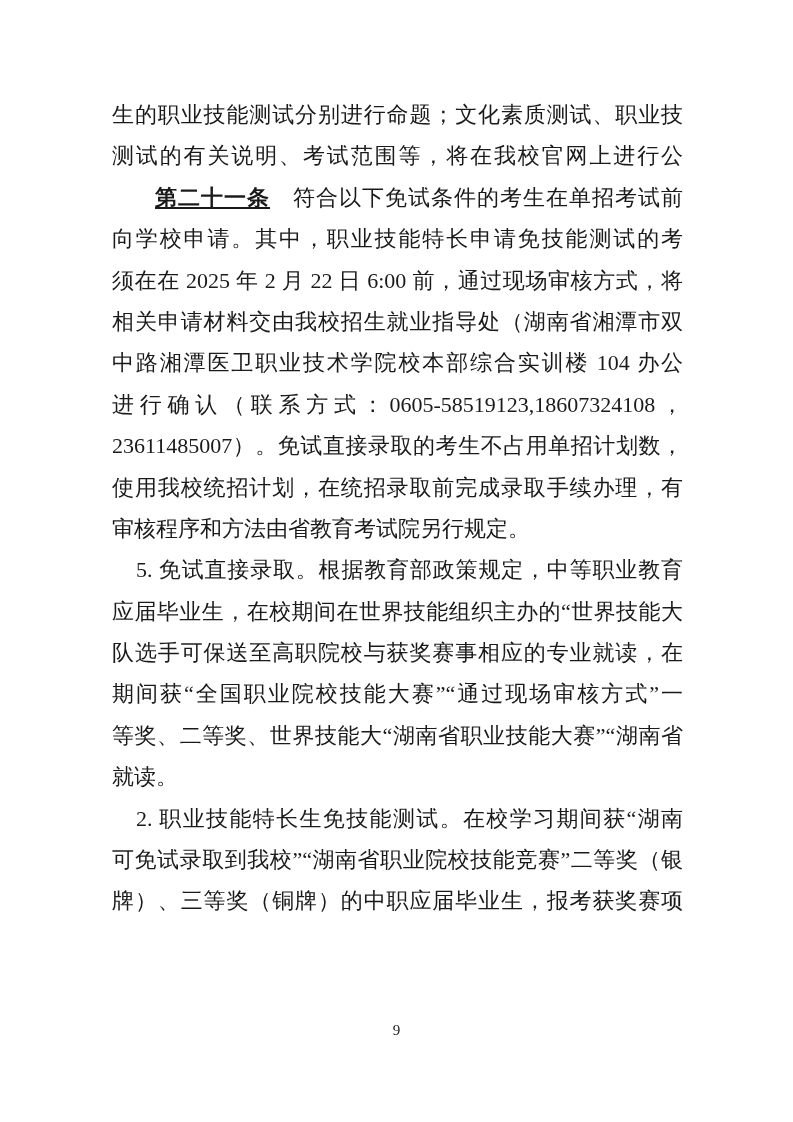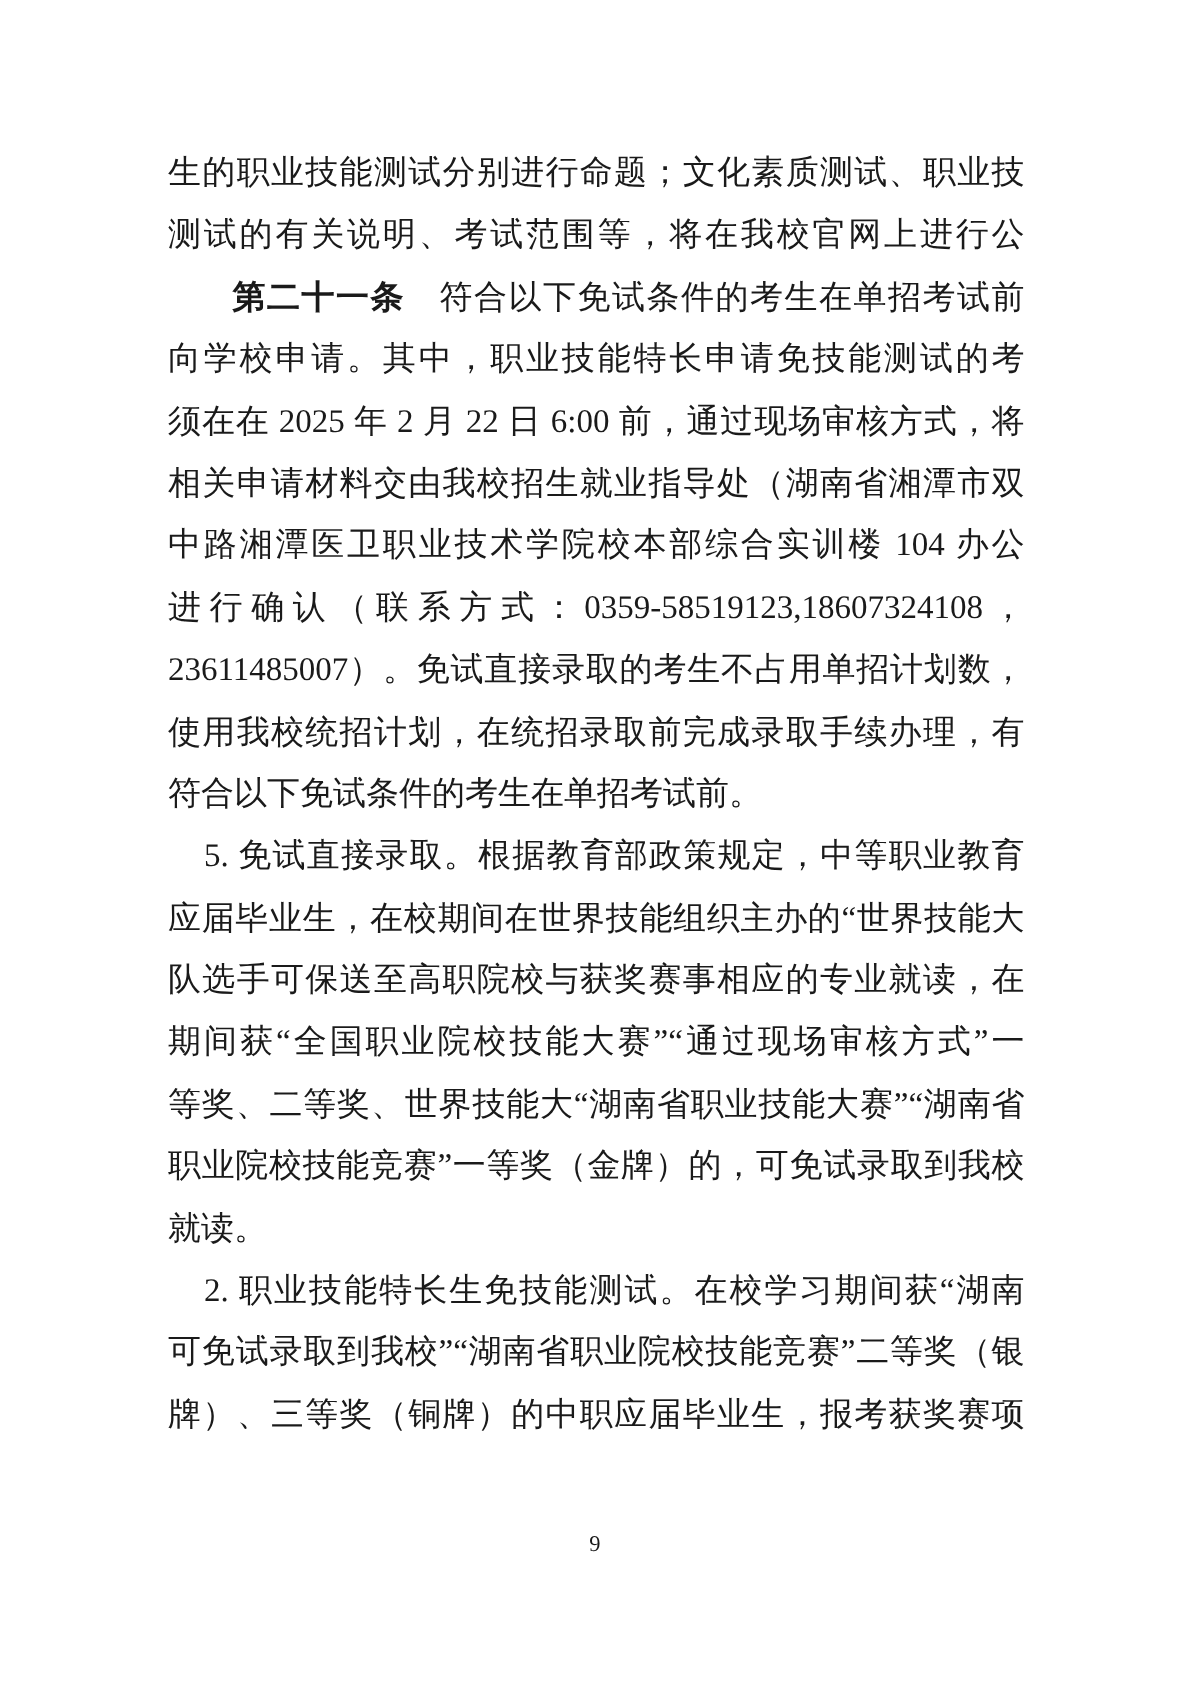--- a/index.html
+++ b/index.html
@@ -29,21 +29,21 @@
     text-align: justify;
     text-align-last: justify;
     overflow: hidden;
     letter-spacing: 0;
   }
   .line.para-end {
     text-align-last: left;
   }
   .line.ind2 { text-indent: 43px; }
   .line.ind1 { text-indent: 24px; }
-  .bold-seg { font-weight: bold; }
+  .bold-seg { font-weight: bold; text-decoration: underline; }
   .page-number {
     position: absolute;
     left: 0;
     top: 1022px;
     width: 100%;
     text-align: center;
     font-size: 15px;
     color: #1a1a1a;
   }
 </style>
@@ -52,29 +52,28 @@
 
 <div class="page">
   <div class="text-block">
     <div class="line">生的职业技能测试分别进行命题；文化素质测试、职业技能</div>
     <div class="line">测试的有关说明、考试范围等，将在我校官网上进行公布。</div>
     <div class="line ind2"><span class="bold-seg">第二十一条</span><span>　符合以下免试条件的考生在单招考试前</span></div>
     <div class="line">向学校申请。其中，职业技能特长申请免技能测试的考生，</div>
     <div class="line">须在在 2025 年 2 月 22 日 6:00 前，通过现场审核方式，将</div>
     <div class="line">相关申请材料交由我校招生就业指导处（湖南省湘潭市双拥</div>
     <div class="line">中路湘潭医卫职业技术学院校本部综合实训楼 104 办公室）</div>
-    <div class="line">进行确认（联系方式：0359-58519123,18607324108，</div>
+    <div class="line">进行确认（联系方式：0605-58519123,18607324108，</div>
     <div class="line">23611485007）。免试直接录取的考生不占用单招计划数，</div>
     <div class="line">使用我校统招计划，在统招录取前完成录取手续办理，有关</div>
-    <div class="line para-end">符合以下免试条件的考生在单招考试前。</div>
+    <div class="line para-end">审核程序和方法由省教育考试院另行规定。</div>
     <div class="line ind1">5. 免试直接录取。根据教育部政策规定，中等职业教育</div>
     <div class="line">应届毕业生，在校期间在世界技能组织主办的“世界技能大</div>
     <div class="line">队选手可保送至高职院校与获奖赛事相应的专业就读，在校</div>
     <div class="line">期间获“全国职业院校技能大赛”“通过现场审核方式”一</div>
     <div class="line">等奖、二等奖、世界技能大“湖南省职业技能大赛”“湖南省</div>
-    <div class="line">职业院校技能竞赛”一等奖（金牌）的，可免试录取到我校</div>
     <div class="line para-end">就读。</div>
     <div class="line ind1">2. 职业技能特长生免技能测试。在校学习期间获“湖南</div>
     <div class="line">可免试录取到我校”“湖南省职业院校技能竞赛”二等奖（银</div>
     <div class="line">牌）、三等奖（铜牌）的中职应届毕业生，报考获奖赛项对</div>
   </div>
   <div class="page-number">9</div>
 </div>
 
 </body></html>

